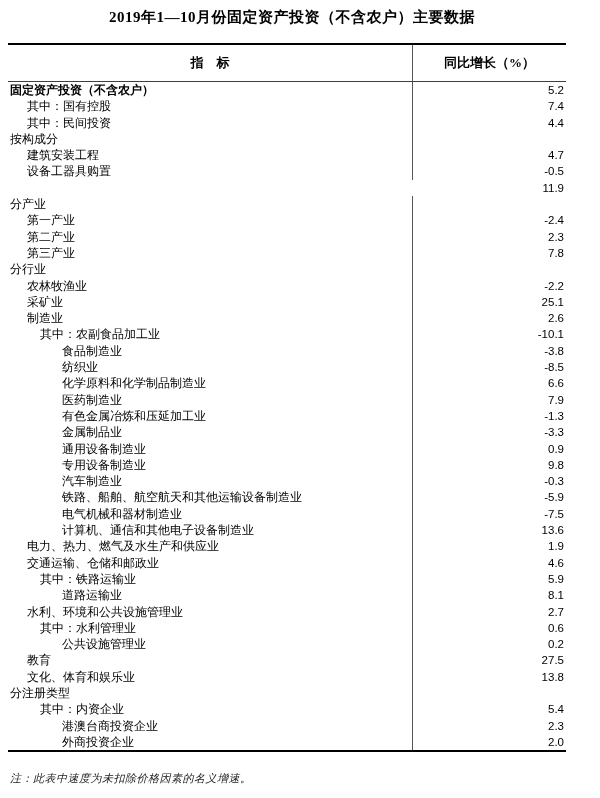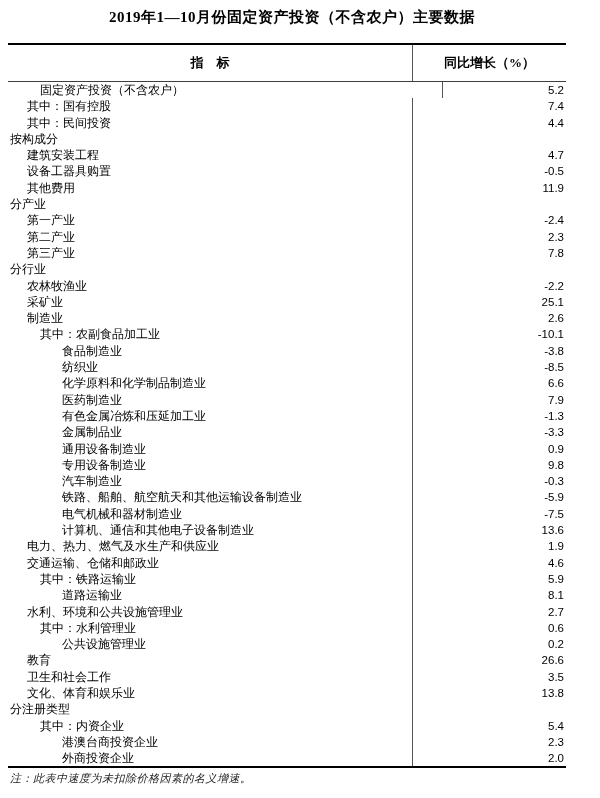--- a/index.html
+++ b/index.html
@@ -29,21 +29,21 @@
   .tr{display:flex;height:16.31px;font-size:12px;line-height:16.31px;}
   .td{box-sizing:border-box;}
   .td-label{
     width:405px;border-right:1.3px solid #555555;
     white-space:nowrap;overflow:hidden;
   }
   .td-value{
     flex:1;text-align:right;padding-right:2px;
     font-size:11.5px;font-family:Liberation Sans, sans-serif;
   }
-  .tr.bold .td-label{font-weight:normal;margin-left:30px;}
+  .tr.bold .td-label{font-weight:bold;}
   .note{
     position:absolute;left:10px;top:771px;
     font-size:11px;font-style:italic;color:#222222;
     letter-spacing:0.5px;
   }
 </style>
 </head>
 <body>
 
 <div class="page">
@@ -80,21 +80,20 @@
     <div class="td td-label" style="padding-left: 19px;">建筑安装工程</div>
     <div class="td td-value">4.7</div>
   </div>
 
   <div class="tr">
     <div class="td td-label" style="padding-left: 19px;">设备工器具购置</div>
     <div class="td td-value">-0.5</div>
   </div>
 
   <div class="tr">
-    <div class="td td-label" style="padding-left: 19px;">其他费用</div>
     <div class="td td-value">11.9</div>
   </div>
 
   <div class="tr">
     <div class="td td-label" style="padding-left: 2px;">分产业</div>
     <div class="td td-value"></div>
   </div>
 
   <div class="tr">
     <div class="td td-label" style="padding-left: 19px;">第一产业</div>
@@ -226,27 +225,23 @@
     <div class="td td-value">0.6</div>
   </div>
 
   <div class="tr">
     <div class="td td-label" style="padding-left: 54px;">公共设施管理业</div>
     <div class="td td-value">0.2</div>
   </div>
 
   <div class="tr">
     <div class="td td-label" style="padding-left: 19px;">教育</div>
-    <div class="td td-value">26.6</div>
-  </div>
-
-  <div class="tr">
-    <div class="td td-label" style="padding-left: 19px;">卫生和社会工作</div>
-    <div class="td td-value">3.5</div>
-  </div>
+    <div class="td td-value">27.5</div>
+  </div>
+
 
   <div class="tr">
     <div class="td td-label" style="padding-left: 19px;">文化、体育和娱乐业</div>
     <div class="td td-value">13.8</div>
   </div>
 
   <div class="tr">
     <div class="td td-label" style="padding-left: 2px;">分注册类型</div>
     <div class="td td-value"></div>
   </div>

